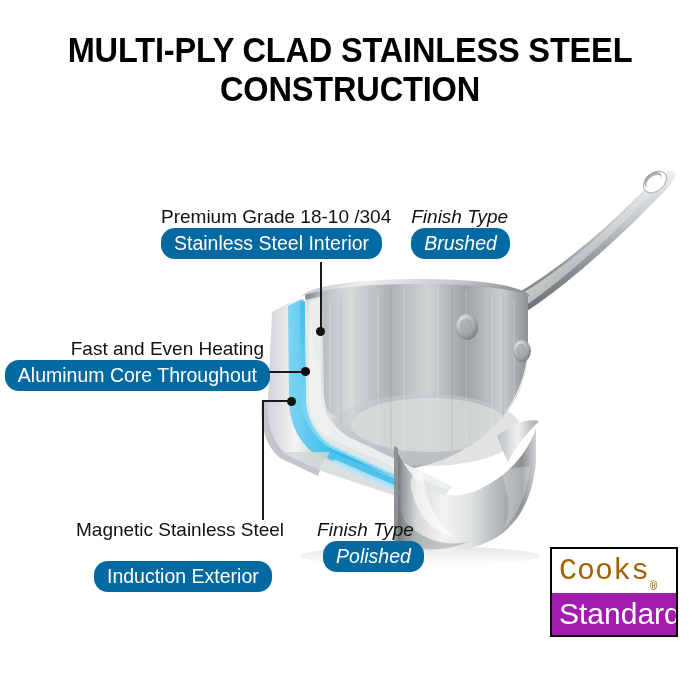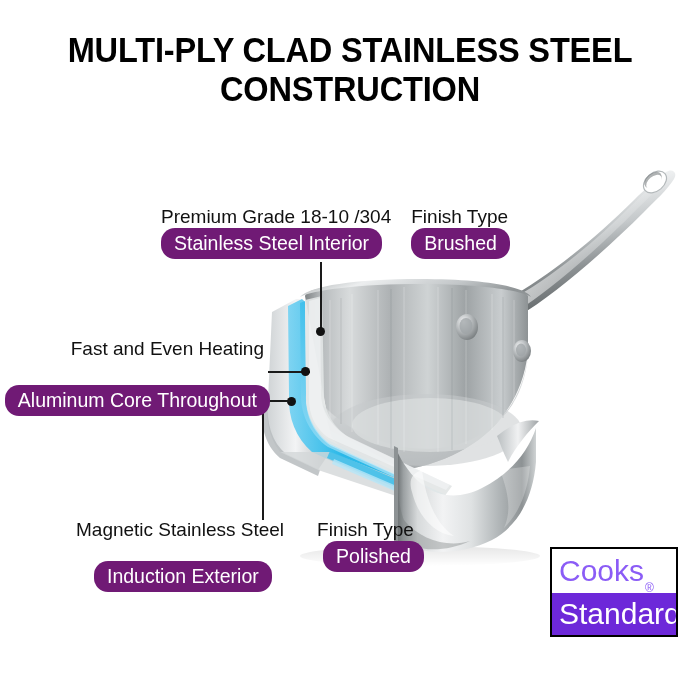--- a/index.html
+++ b/index.html
@@ -21,40 +21,40 @@
     font-size:35px;
     line-height:39px;
     letter-spacing:-0.2px;
     color:#000000;
     transform:scaleX(0.93);
     transform-origin:50% 0;
     white-space:pre-line;
   }
 
   
-  .callout{position:absolute;gap:25px;}
+  .callout{position:absolute;}
   .cap{
     font-size:19px;
     color:#111111;
     line-height:22px;
     white-space:nowrap;
   }
   .pill{
     display:inline-block;
-    background:#701a75;
+    background:#0369a1;
     color:#ffffff;
     font-size:19.5px;
     line-height:22px;
     padding:4px 13px 5px 13px;
     border-radius:14px;
     white-space:nowrap;
   }
   .row{display:flex;align-items:flex-start;gap:14px;}
   .col{display:flex;flex-direction:column;align-items:flex-start;}
-  .col.pad{padding-left:6px;}
+  .col.pad{padding-left:6px;font-style:italic;}
 
   
   .leader{position:absolute;background:#1a1a1a;}
   .dot{
     position:absolute;
     width:9px;height:9px;
     background:#111111;
     border-radius:50%;
   }
 
@@ -64,37 +64,38 @@
     left:550px;top:547px;
     width:128px;height:90px;
     border:2px solid #000000;
     background:#ffffff;
     box-sizing:border-box;
     overflow:hidden;
   }
   .logo-top{
     height:44px;
     background:#ffffff;
-    color:#8b5cf6;
+    color:#a16207;
     font-size:30px;
     line-height:44px;
     padding-left:7px;
     position:relative;
     white-space:nowrap;
+    font-family:Liberation Mono, monospace;
   }
   .logo-reg{
     font-size:12px;
     vertical-align:sub;
     position:relative;
     top:4px;
     left:1px;
   }
   .logo-bot{
     height:42px;
-    background:#6d28d9;
+    background:#a21caf;
     color:#ffffff;
     font-size:30px;
     line-height:42px;
     padding-left:7px;
     white-space:nowrap;
   }
   svg.pan{position:absolute;left:0;top:0;width:700px;height:700px;}
 </style>
 </head>
 <body>

